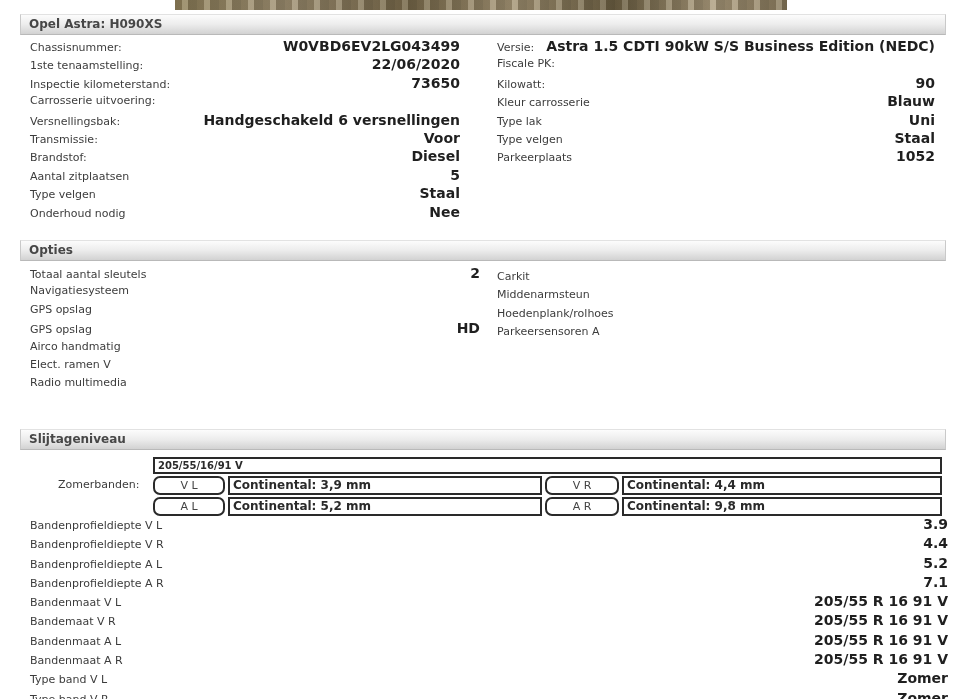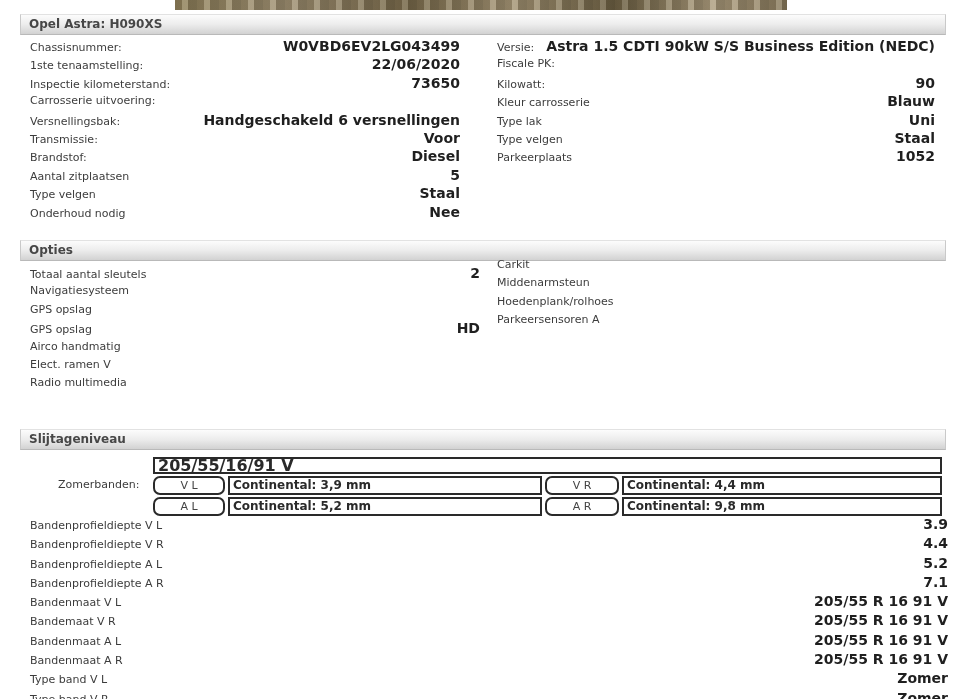--- a/index.html
+++ b/index.html
@@ -31,34 +31,34 @@
   #bar-slijtage{top:429px;}
 
   .col{position:absolute;}
   .row{display:flex;justify-content:space-between;align-items:baseline;height:18.4px;line-height:18.4px;white-space:nowrap;text-align:center;}
   .lbl{font-size:11px;color:#3c3c3c;}
   .val{font-size:14px;font-weight:bold;color:#1f1f1f;margin-left:8px;}
 
   #vehicle-left{left:30px;top:37px;width:430px;}
   #vehicle-right{left:497px;top:37px;width:438px;}
   #opties-left{left:30px;top:264px;width:450px;}
-  #opties-right{left:497px;top:256px;width:438px;}
+  #opties-right{left:497px;top:268px;width:438px;}
 
   
   .zomer-label{position:absolute;left:30px;top:478px;font-size:11px;color:#3c3c3c;margin-left:28px;}
   .tire-table{
     position:absolute;left:153px;top:457px;width:789px;
     display:grid;grid-template-columns:72px 314px 74px 1fr;
     grid-auto-rows:auto;gap:2px 3px;
   }
   .tcell{
     box-sizing:border-box;border:2px solid #2a2a2a;background:#fff;
     font-size:11px;color:#2a2a2a;line-height:14px;padding:0 3px;
   }
-  .tcell.size{grid-column:1 / 5;font-weight:bold;font-size:16px;line-height:13px;}
+  .tcell.size{grid-column:1 / 5;font-weight:bold;font-size:10px;line-height:13px;}
   .tcell.pos{text-align:center;color:#444;line-height:15px;border-radius:7px;}
   .tcell.tval{font-weight:bold;font-size:12px;line-height:15px;}
 
   #slijtage-details{left:30px;top:515px;width:918px;}
   #slijtage-details .row{height:19.3px;line-height:19.3px;}
 </style>
 </head>
 <body>
 
 <div class="page">

